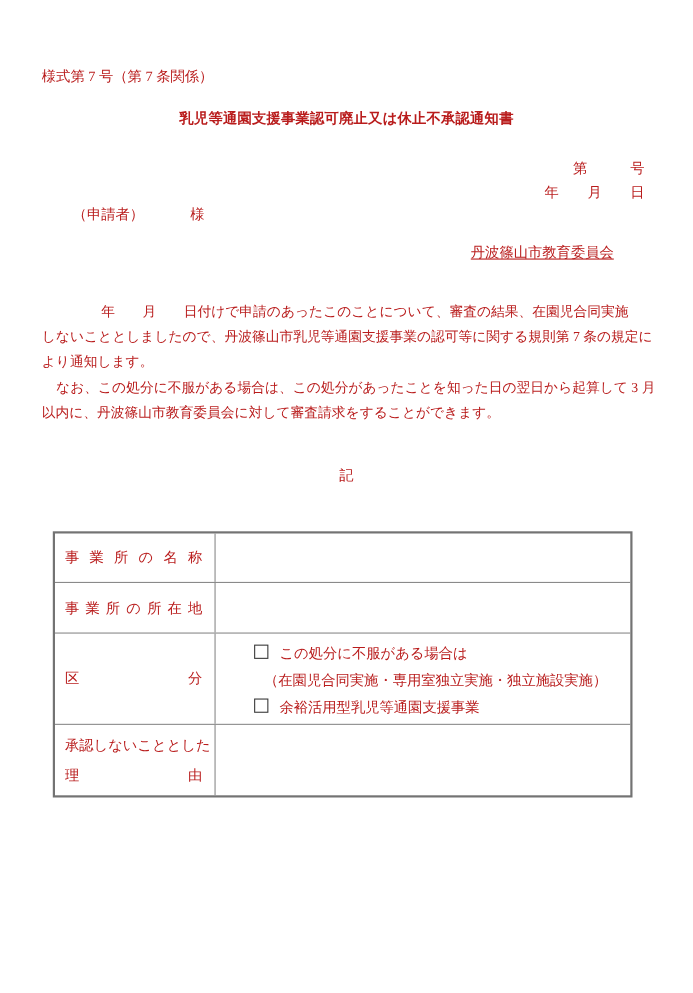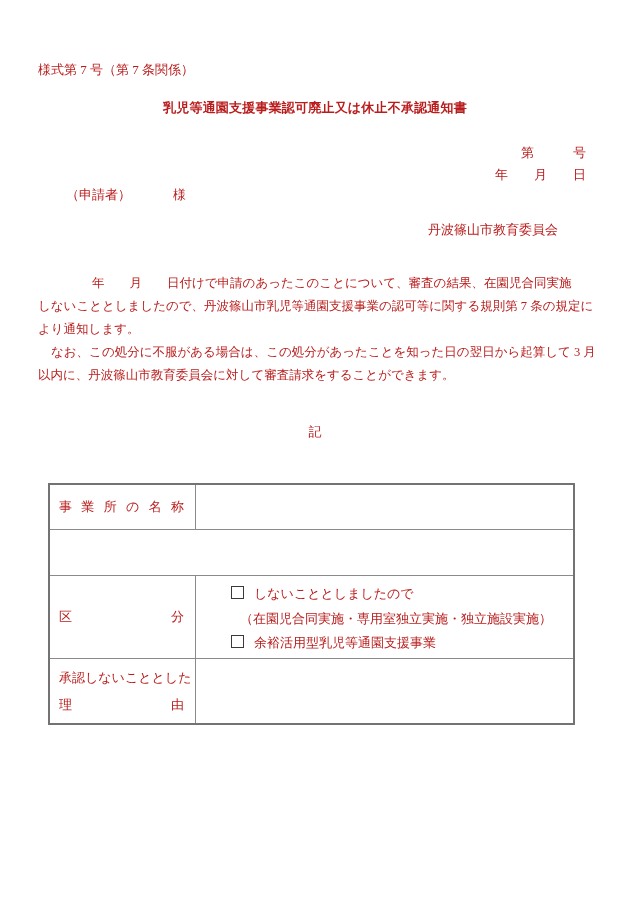--- a/index.html
+++ b/index.html
@@ -12,21 +12,21 @@
     color:#b91c1c;
     overflow:hidden;
   }
   .abs{position:absolute;white-space:nowrap;}
   .form-number{left:38px;top:61px;font-size:13px;}
   .doc-title{left:0;top:99px;width:630px;text-align:center;font-size:13px;font-weight:bold;letter-spacing:0.2px;}
   .doc-number{right:44px;top:144px;font-size:13px;text-align:right;}
   .doc-date{right:44px;top:166px;font-size:13px;text-align:left;}
   .applicant-line{left:66px;top:186px;font-size:13px;display:flex;}
   .applicant-honorific{margin-left:42px;}
-  .issuer{right:72px;top:221px;font-size:13px;}
+  .issuer{right:72px;top:221px;font-size:13px;text-decoration:underline;}
   .body-text{left:38px;top:272px;width:560px;font-size:12.5px;line-height:23px;}
   .body-text .line{white-space:nowrap;}
   .line.indent-first{padding-left:54px;}
   .line.indent-one{padding-left:13px;}
   .record-marker{left:0;top:423px;width:630px;text-align:center;font-size:13px;}
   
   .form-table{
     position:absolute;left:48px;top:483px;width:527px;
     border:2px solid #737373;
     box-sizing:border-box;
@@ -98,30 +98,33 @@
   <div class="form-table">
 
     <div class="t-row row-name">
       <div class="t-label">
         <div class="jline">事業所の名称</div>
       </div>
       <div class="t-value"></div>
     </div>
 
     <div class="t-row row-address">
+      <div class="t-label">
+        <div class="jline">事業所の所在地</div>
+      </div>
       <div class="t-value"></div>
     </div>
 
     <div class="t-row row-category">
       <div class="t-label">
         <div class="jline">区分</div>
       </div>
       <div class="t-value category-options">
         <div class="option-line">
-          <span class="checkbox"></span><span>しないこととしましたので</span>
+          <span class="checkbox"></span><span>この処分に不服がある場合は</span>
         </div>
         <div class="option-line subline">（在園児合同実施・専用室独立実施・独立施設実施）</div>
         <div class="option-line">
           <span class="checkbox"></span><span>余裕活用型乳児等通園支援事業</span>
         </div>
       </div>
     </div>
 
     <div class="t-row row-reason">
       <div class="t-label">

